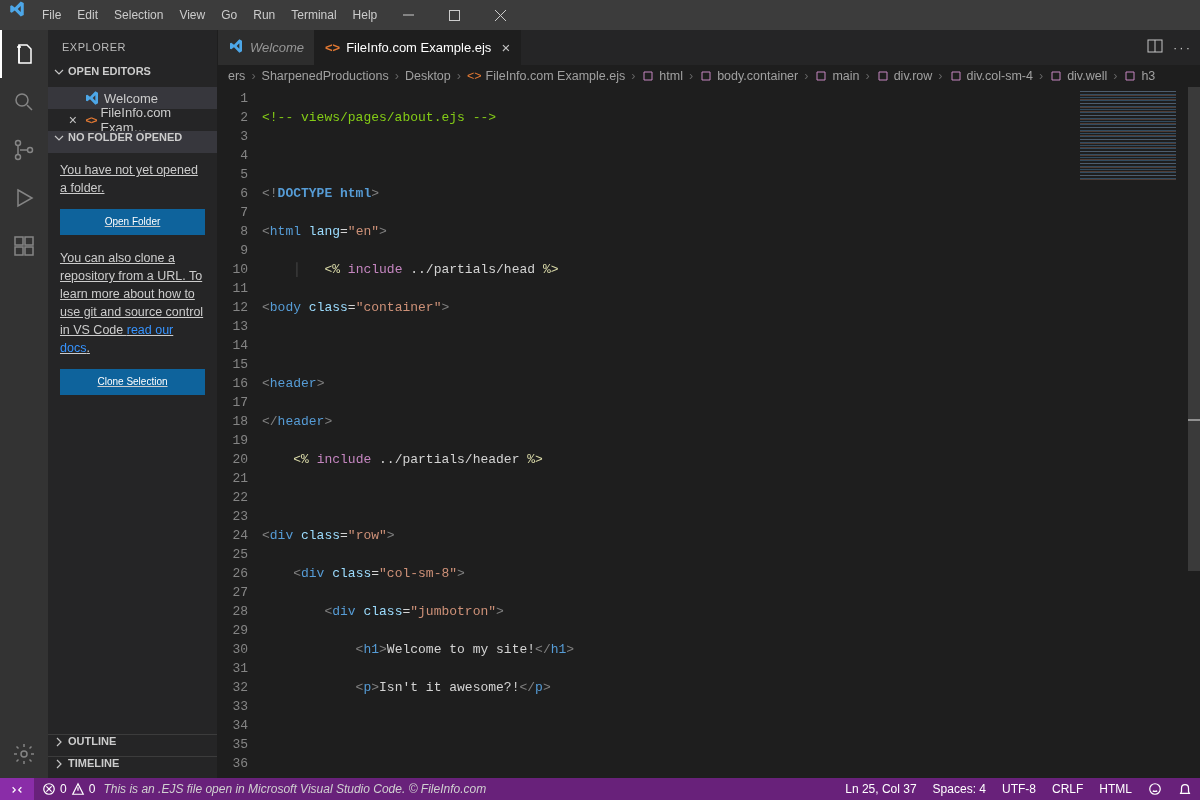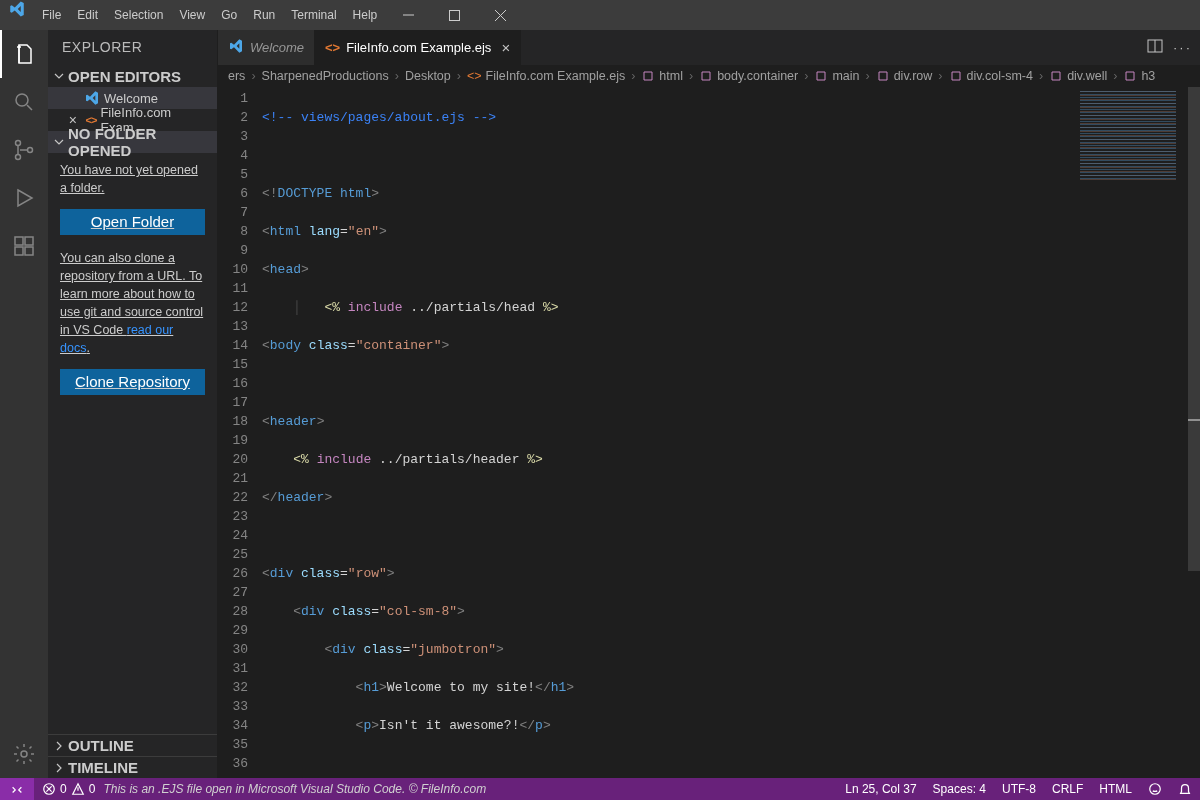--- a/index.html
+++ b/index.html
@@ -46,43 +46,43 @@
   }
   .acticon.active { color: #ffffff; border-left: 2px solid #ffffff; }
   .acticon svg { width: 24px; height: 24px; }
 
   
   .sidebar {
     width: 170px; background: #252526; display: flex; flex-direction: column;
     border-right: 1px solid #1e1e1e;
   }
   .sidebar .sidehdr {
-    height: 35px; line-height: 35px; padding: 0 14px; font-size: 14px; letter-spacing: .5px; color: #bbbbbb;
+    height: 35px; line-height: 35px; padding: 0 14px; font-size: 11px; letter-spacing: .5px; color: #bbbbbb;
   }
   .sidebar .section-hdr {
-    height: 22px; display: flex; align-items: center; padding: 0 4px;
-    font-size: 15px; font-weight: 700; color: #cccccc; background: #37373d;
+    height: 22px; display: flex; align-items: flex-start; padding: 0 4px;
+    font-size: 11px; font-weight: 700; color: #cccccc; background: #37373d;
     text-transform: uppercase;
   }
   .sidebar .section-hdr.plain { background: transparent; }
   .sidebar .chev { width: 14px; height: 14px; margin-right: 2px; display: inline-flex; }
   .sidebar .openeditors { }
   .sidebar .oe-item {
     height: 22px; display: flex; align-items: center; padding-left: 18px; font-size: 13px; gap: 4px;
   }
   .sidebar .oe-item.active { background: #37373d; }
   .sidebar .close-x { color: #c5c5c5; width: 14px; text-align: center; font-size: 14px; margin-right: 2px; }
   .sidebar .vs-small { width: 16px; height: 16px; }
   .sidebar .ejs-small { color: #e37933; font-weight: 700; font-size: 11px; letter-spacing: -1px; }
 
   .sidebar .body { flex: 1; padding: 8px 12px; font-size: 12.5px; line-height: 18px; color: #cccccc; text-decoration: underline; }
   .sidebar .body p { margin-bottom: 12px; }
   .sidebar .btn {
     display: block; width: 100%; height: 26px; line-height: 26px; text-align: center;
-    background: #0e639c; color: #ffffff; font-size: 15px; border: none; margin-bottom: 14px;
+    background: #0e639c; color: #ffffff; font-size: 10px; border: none; margin-bottom: 14px;
   }
   .sidebar .link { color: #3794ff; }
 
   .sidebar .bottom-sections .section-hdr { background: transparent; border-top: 1px solid #3c3c3c; }
 
   
   .editorgrp { flex: 1; display: flex; flex-direction: column; min-width: 0; background: #1e1e1e; }
 
   
   .tabbar { height: 35px; background: #252526; display: flex; align-items: center; position: relative; }
@@ -137,26 +137,26 @@
     width: 12px; background: #1e1e1e; position: relative;
   }
   .vscroll .thumb {
     position: absolute; top: 0; left: 0; right: 0; height: 70%; background: #3a3a3a;
   }
   .vscroll .mark {
     position: absolute; left: 0; right: 0; height: 2px; background: #cccccc; opacity: .6;
   }
 
   
-  .c-comm { color: #3b82f6; }
+  .c-comm { color: #84cc16; }
   .c-tag  { color: #569cd6; }
   .c-brk  { color: #808080; }
   .c-attr { color: #9cdcfe; }
   .c-str  { color: #ce9178; }
-  .c-doct { color: #569cd6; }
+  .c-doct { color: #569cd6; font-weight: bold; }
   .c-ejs  { color: #dcdcaa; }
   .c-txt  { color: #d4d4d4; }
   .c-kw   { color: #c586c0; }
   .c-pipe { color: #4b4b4b; }
 
   
   .statusbar {
     height: 22px; background: #68217a; color: #ffffff; display: flex; align-items: center;
     font-size: 12px;
   }
@@ -293,21 +293,21 @@
       </span>
       <span>NO FOLDER OPENED</span>
     </div>
 
     <div class="body">
       <p>You have not yet opened a folder.</p>
       <button class="btn">Open Folder</button>
       <p>
         <span>You can also clone a repository from a URL. To learn more about how to use git and source control in VS Code </span><span class="link">read our docs</span><span>.</span>
       </p>
-      <button class="btn">Clone Repository</button>
+      <button class="btn">Clone Selection</button>
     </div>
 
     <div class="bottom-sections">
       <div class="section-hdr">
         <span class="chev">
           <svg viewBox="0 0 14 14">
               <path d="M5 3l4 4-4 4" fill="none" stroke="#c5c5c5" stroke-width="1.2"></path>
             </svg>
         </span>
         <span>OUTLINE</span>
@@ -447,27 +447,26 @@
           <div>33</div>
           <div>34</div>
           <div>35</div>
           <div>36</div>
         </div>
       <div class="code">
 <div class="line"><span class="c-comm">&lt;!-- views/pages/about.ejs --&gt;</span></div>
 <div class="line"></div>
 <div class="line"><span class="c-brk">&lt;!</span><span class="c-doct">DOCTYPE html</span><span class="c-brk">&gt;</span></div>
 <div class="line"><span class="c-brk">&lt;</span><span class="c-tag">html</span><span class="c-attr"> lang</span><span class="c-txt">=</span><span class="c-str">"en"</span><span class="c-brk">&gt;</span></div>
-<div class="line"><span class="c-brk">&lt;</span><span class="c-tag">head</span><span class="c-brk">&gt;</span></div>
 <div class="line"><span class="c-pipe">    │   </span><span class="c-ejs">&lt;%</span><span class="c-txt"> </span><span class="c-kw">include</span><span class="c-txt"> ../partials/head </span><span class="c-ejs">%&gt;</span></div>
 <div class="line"><span class="c-brk">&lt;</span><span class="c-tag">body</span><span class="c-attr"> class</span><span class="c-txt">=</span><span class="c-str">"container"</span><span class="c-brk">&gt;</span></div>
 <div class="line"></div>
 <div class="line"><span class="c-brk">&lt;</span><span class="c-tag">header</span><span class="c-brk">&gt;</span></div>
+<div class="line"><span class="c-brk">&lt;/</span><span class="c-tag">header</span><span class="c-brk">&gt;</span></div>
 <div class="line"><span class="c-txt">    </span><span class="c-ejs">&lt;%</span><span class="c-txt"> </span><span class="c-kw">include</span><span class="c-txt"> ../partials/header </span><span class="c-ejs">%&gt;</span></div>
-<div class="line"><span class="c-brk">&lt;/</span><span class="c-tag">header</span><span class="c-brk">&gt;</span></div>
 <div class="line"></div>
 <div class="line"><span class="c-brk">&lt;</span><span class="c-tag">div</span><span class="c-attr"> class</span><span class="c-txt">=</span><span class="c-str">"row"</span><span class="c-brk">&gt;</span></div>
 <div class="line"><span class="c-brk">    &lt;</span><span class="c-tag">div</span><span class="c-attr"> class</span><span class="c-txt">=</span><span class="c-str">"col-sm-8"</span><span class="c-brk">&gt;</span></div>
 <div class="line"><span class="c-brk">        &lt;</span><span class="c-tag">div</span><span class="c-attr"> class</span><span class="c-txt">=</span><span class="c-str">"jumbotron"</span><span class="c-brk">&gt;</span></div>
 <div class="line"><span class="c-brk">            &lt;</span><span class="c-tag">h1</span><span class="c-brk">&gt;</span><span class="c-txt">Welcome to my site!</span><span class="c-brk">&lt;/</span><span class="c-tag">h1</span><span class="c-brk">&gt;</span></div>
 <div class="line"><span class="c-brk">            &lt;</span><span class="c-tag">p</span><span class="c-brk">&gt;</span><span class="c-txt">Isn't it awesome?!</span><span class="c-brk">&lt;/</span><span class="c-tag">p</span><span class="c-brk">&gt;</span></div>
 
 
 
 

